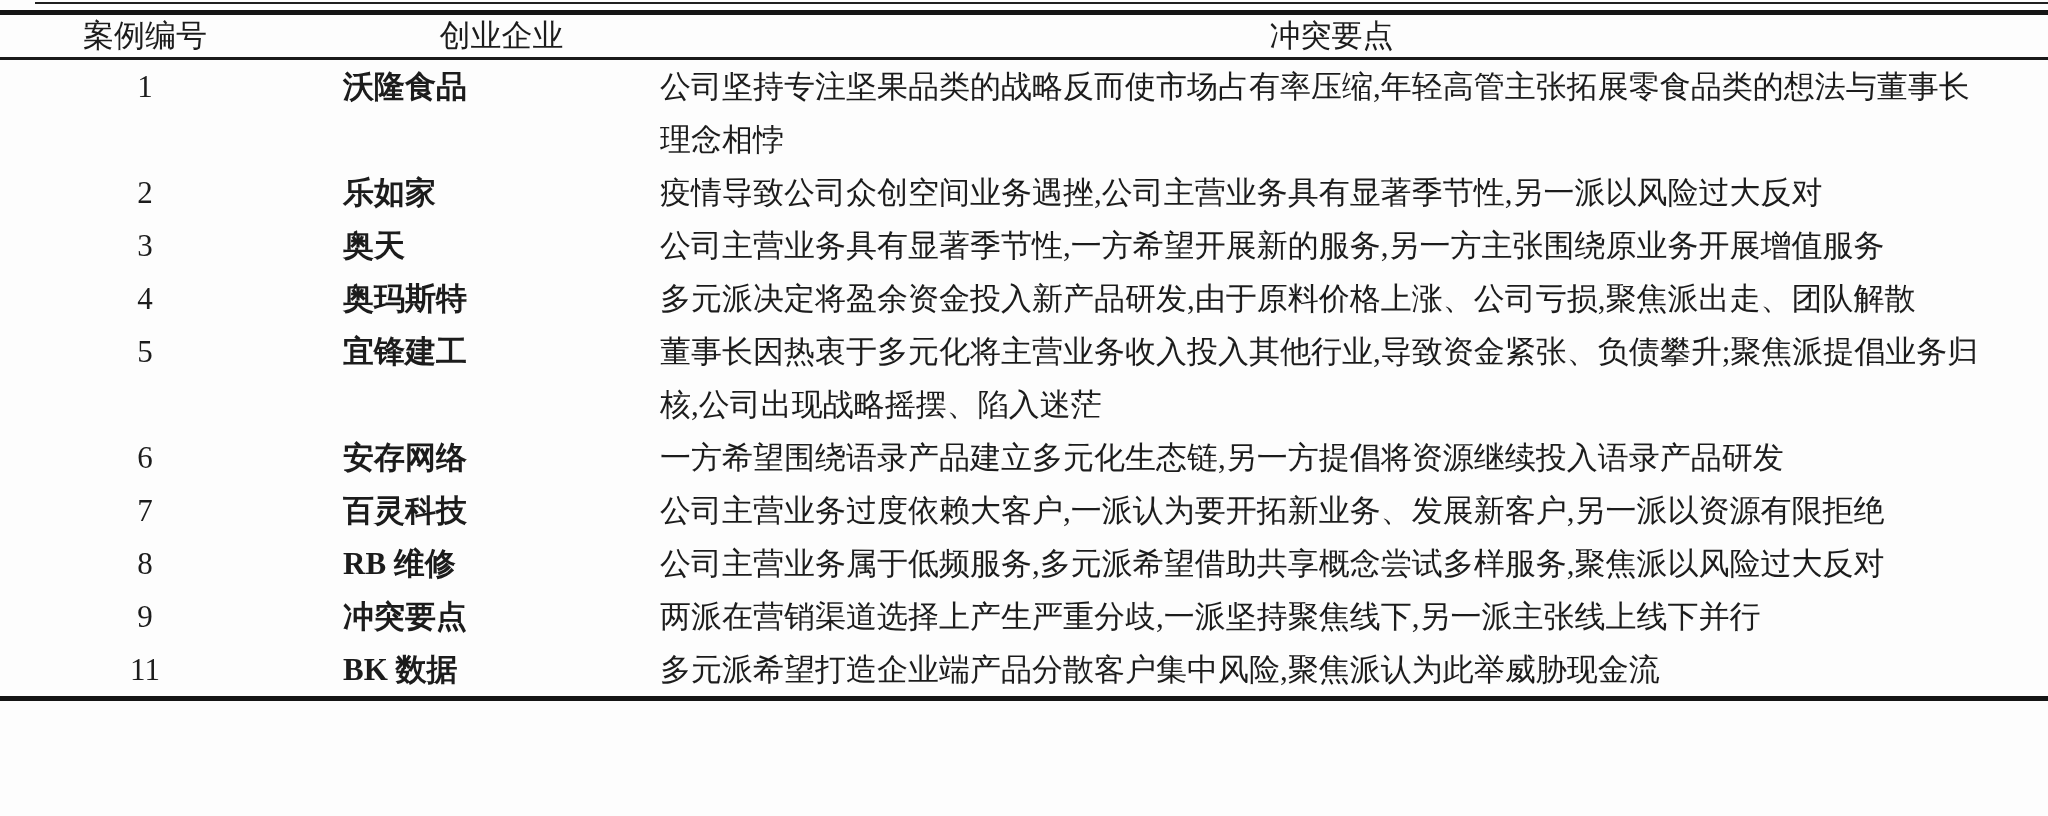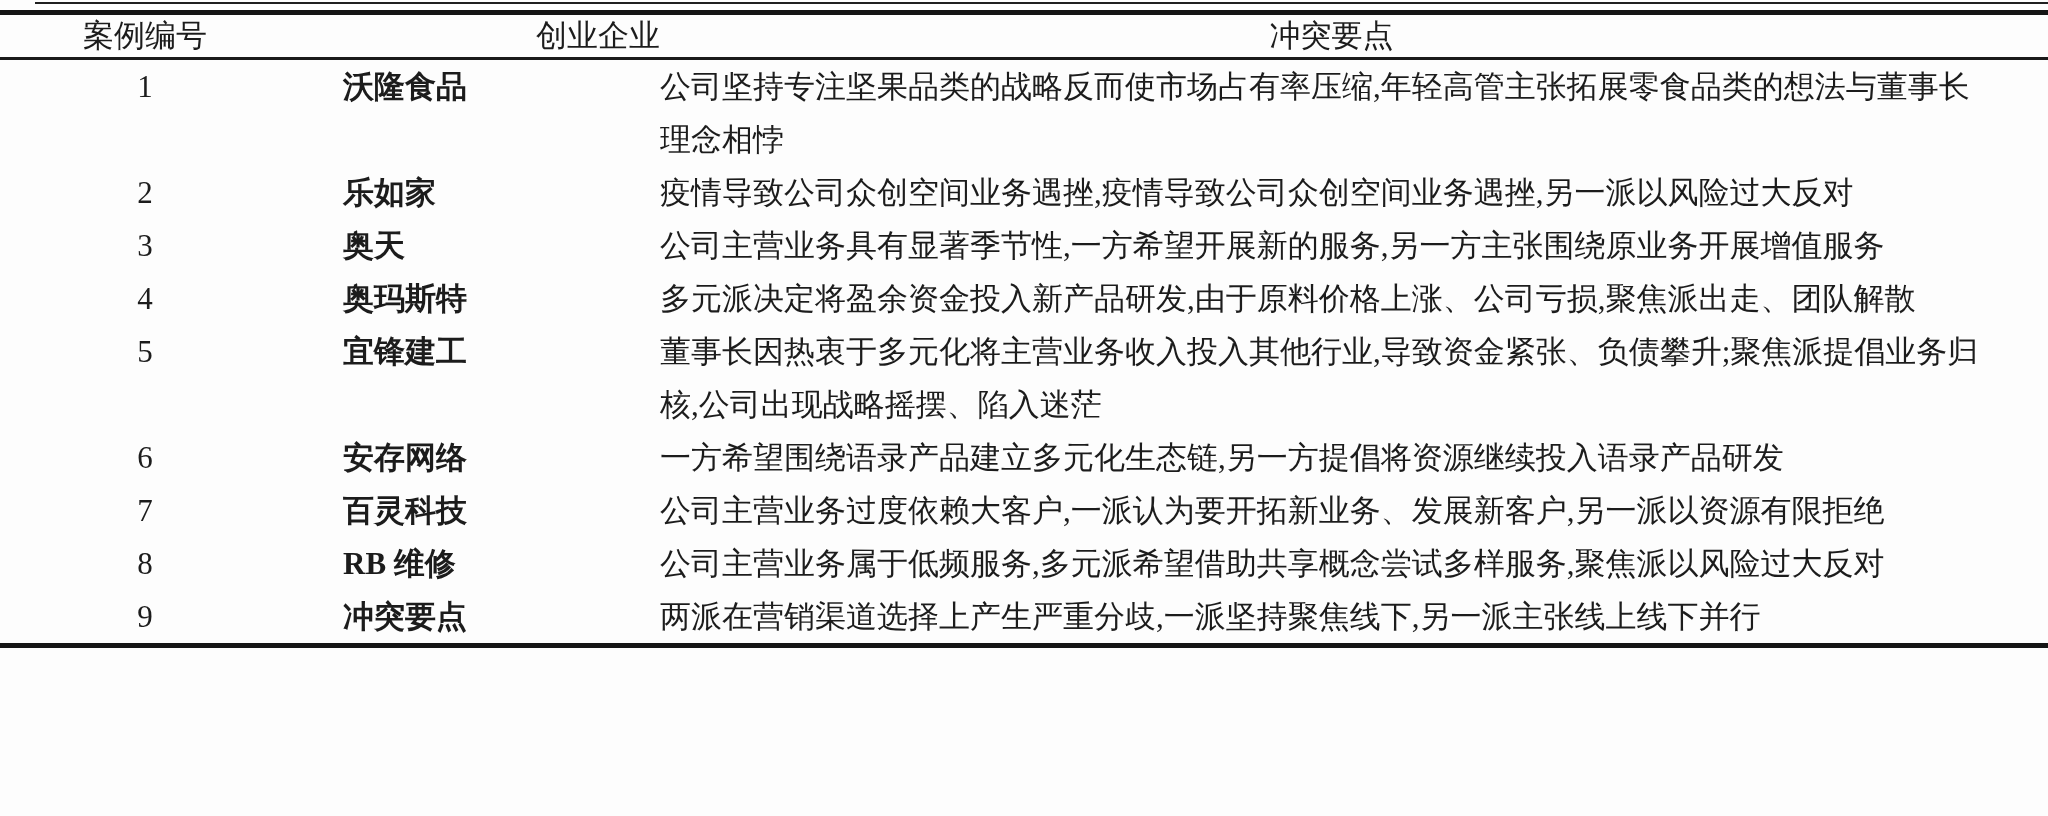--- a/index.html
+++ b/index.html
@@ -41,21 +41,21 @@
   thead th {
     font-weight: normal;
     font-size: 31px;
     line-height: 42px;
     height: 42px;
     padding: 0;
     border-bottom: 3px solid #1a1a1a;
     white-space: nowrap;
   }
   thead th.h-num  { text-align: center; }
-  thead th.h-firm { text-align: right; padding-left: 53px; }
+  thead th.h-firm { text-align: center; padding-left: 53px; }
   thead th.h-conf { text-align: center; padding-right: 45px; }
 
   tbody td {
     font-size: 31px;
     line-height: 53px;
     padding: 0;
     vertical-align: top;
   }
   td.t-num  { text-align: center; }
   td.t-firm { text-align: left; padding-left: 53px; white-space: nowrap; font-weight: bold; }
@@ -82,21 +82,21 @@
     </thead>
     <tbody>
       <tr>
         <td class="t-num">1</td>
         <td class="t-firm">沃隆食品</td>
         <td class="t-conf">公司坚持专注坚果品类的战略反而使市场占有率压缩,年轻高管主张拓展零食品类的想法与董事长理念相悖</td>
       </tr>
       <tr>
         <td class="t-num">2</td>
         <td class="t-firm">乐如家</td>
-        <td class="t-conf">疫情导致公司众创空间业务遇挫,疫情导致公司众创空间业务遇挫,另一派以风险过大反对</td>
+        <td class="t-conf">疫情导致公司众创空间业务遇挫,公司主营业务具有显著季节性,另一派以风险过大反对</td>
       </tr>
       <tr>
         <td class="t-num">3</td>
         <td class="t-firm">奥天</td>
         <td class="t-conf">公司主营业务具有显著季节性,一方希望开展新的服务,另一方主张围绕原业务开展增值服务</td>
       </tr>
       <tr>
         <td class="t-num">4</td>
         <td class="t-firm">奥玛斯特</td>
         <td class="t-conf">多元派决定将盈余资金投入新产品研发,由于原料价格上涨、公司亏损,聚焦派出走、团队解散</td>
@@ -119,15 +119,20 @@
       <tr>
         <td class="t-num">8</td>
         <td class="t-firm">RB 维修</td>
         <td class="t-conf">公司主营业务属于低频服务,多元派希望借助共享概念尝试多样服务,聚焦派以风险过大反对</td>
       </tr>
       <tr>
         <td class="t-num">9</td>
         <td class="t-firm">冲突要点</td>
         <td class="t-conf">两派在营销渠道选择上产生严重分歧,一派坚持聚焦线下,另一派主张线上线下并行</td>
       </tr>
+      <tr>
+        <td class="t-num">11</td>
+        <td class="t-firm">BK 数据</td>
+        <td class="t-conf">多元派希望打造企业端产品分散客户集中风险,聚焦派认为此举威胁现金流</td>
+      </tr>
     </tbody>
   </table>
 </div>
 
 </body></html>

